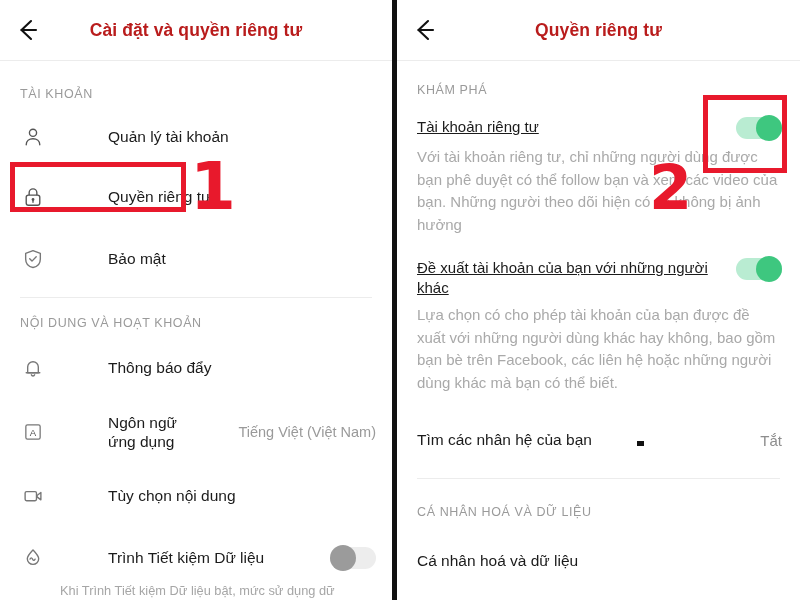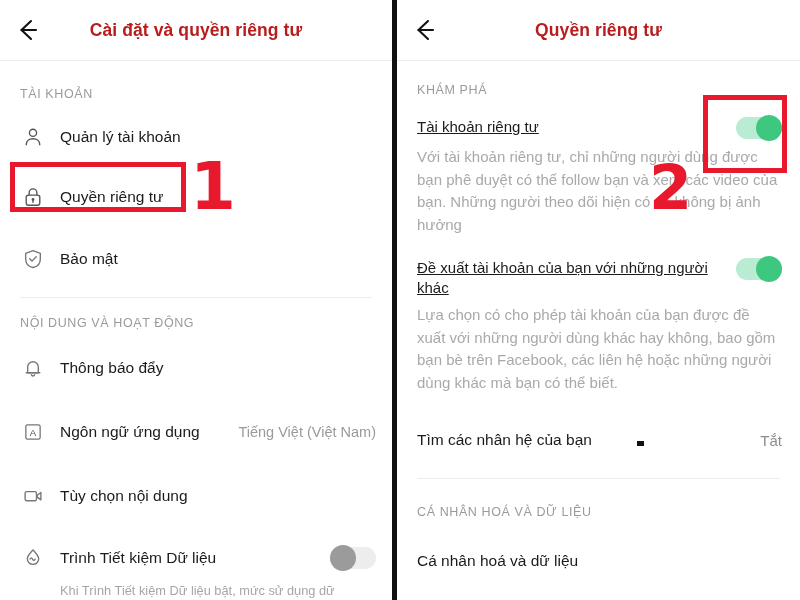--- a/index.html
+++ b/index.html
@@ -36,21 +36,21 @@
   .hdr-rule{height:1px;background:#ececec;width:100%;}
 
   
   .section-label{
     font-size:12.5px;color:#9a9a9a;letter-spacing:.6px;
     padding:0 8px 0 20px;
   }
   .row{
     display:flex;align-items:center;
     padding:0 16px 0 20px;
-    min-height:44px;cursor:pointer;
+    min-height:44px;cursor:pointer;gap:48px;
   }
   .row .ico{
     width:26px;min-width:26px;height:26px;display:flex;align-items:center;justify-content:center;
     margin-right:14px;
   }
   .row .label{
     font-size:15.5px;color:#1b1b1b;flex:1;line-height:1.25;
   }
   .row .value{
     font-size:14.5px;color:#9a9a9a;white-space:nowrap;
@@ -164,21 +164,21 @@
           <path d="M8.4 11.8l2.5 2.5 4.6-4.8" fill="none" stroke="#777" stroke-width="1.5" stroke-linecap="round" stroke-linejoin="round"></path>
         </svg>
       </span>
       <span class="label">Bảo mật</span>
     </div>
 
     <div style="height:16px"></div>
     <div class="divider"></div>
     <div style="height:18px"></div>
 
-    <div class="section-label">NỘI DUNG VÀ HOẠT ĐỘNG</div>
+    <div class="section-label">NỘI DUNG VÀ HOẠT KHOẢN</div>
 
     <div style="height:16px"></div>
 
     <div class="row">
       <span class="ico">
         <svg width="22" height="22" viewBox="0 0 24 24">
           <path d="M6.2 17.2V11a5.8 5.8 0 0 1 11.6 0v6.2z" fill="none" stroke="#777" stroke-width="1.5" stroke-linejoin="round"></path>
           <path d="M4.6 17.2h14.8" stroke="#777" stroke-width="1.5" stroke-linecap="round"></path>
           <path d="M10.2 19.4a1.9 1.9 0 0 0 3.6 0" fill="none" stroke="#777" stroke-width="1.5" stroke-linecap="round"></path>
         </svg>

